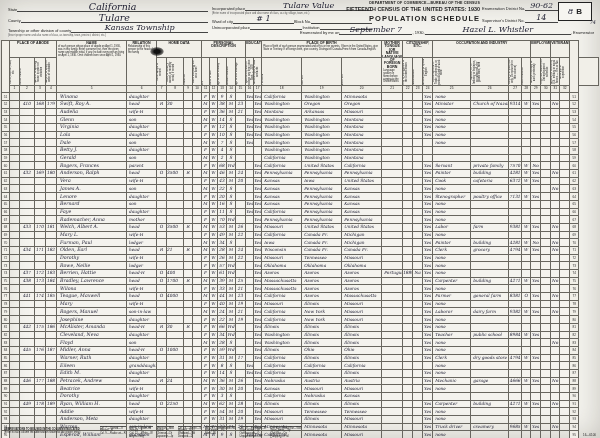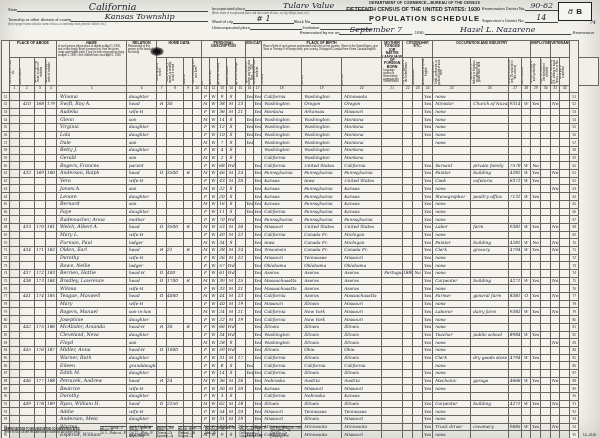--- a/index.html
+++ b/index.html
@@ -59,20 +59,24 @@
 
 <div class="sheet">
 
   <div class="tophead">
     <div class="th-left">
       <div class="fld">
         <span class="lbl">State</span>
         <span class="rule hw hw-lg">California</span>
       </div>
       <div class="fld">
+        <span class="lbl">County</span>
+        <span class="rule hw hw-lg">Tulare</span>
+      </div>
+      <div class="fld">
         <span class="lbl">Township or other division of county</span>
         <span class="rule hw hw-md">Kansas Township</span>
       </div>
       <div class="lbl" style="font-size:2.6px;color:#555;">(Insert proper name and also name of class, as township, town, precinct, district, etc.)</div>
     </div>
 
     <div class="th-mid">
       <div class="fld">
         <span class="lbl">Incorporated place</span>
         <span class="rule hw hw-md">Tulare Value</span>
@@ -110,21 +114,21 @@
       <div class="sheetbox">
         <span class="hw">8</span>
         <b>B</b>
       </div>
     </div>
 
     <div class="enumline">
       <span class="lbl">Enumerated by me on</span>
       <span class="rule hw hw-md">September 7</span>
       <span class="lbl">, 1930,</span>
-      <span class="rule hw hw-md" style="flex:2;">Hazel L. Nazarene</span>
+      <span class="rule hw hw-md" style="flex:2;">Hazel L. Whistler</span>
       <span class="lbl">, Enumerator</span>
     </div>
     <div class="pgmark hw">74</div>
   </div>
 
   <table>
     <colgroup id="cols">
         <col style="width: 8px;">
         <col style="width: 10px;">
         <col style="width: 15px;">

